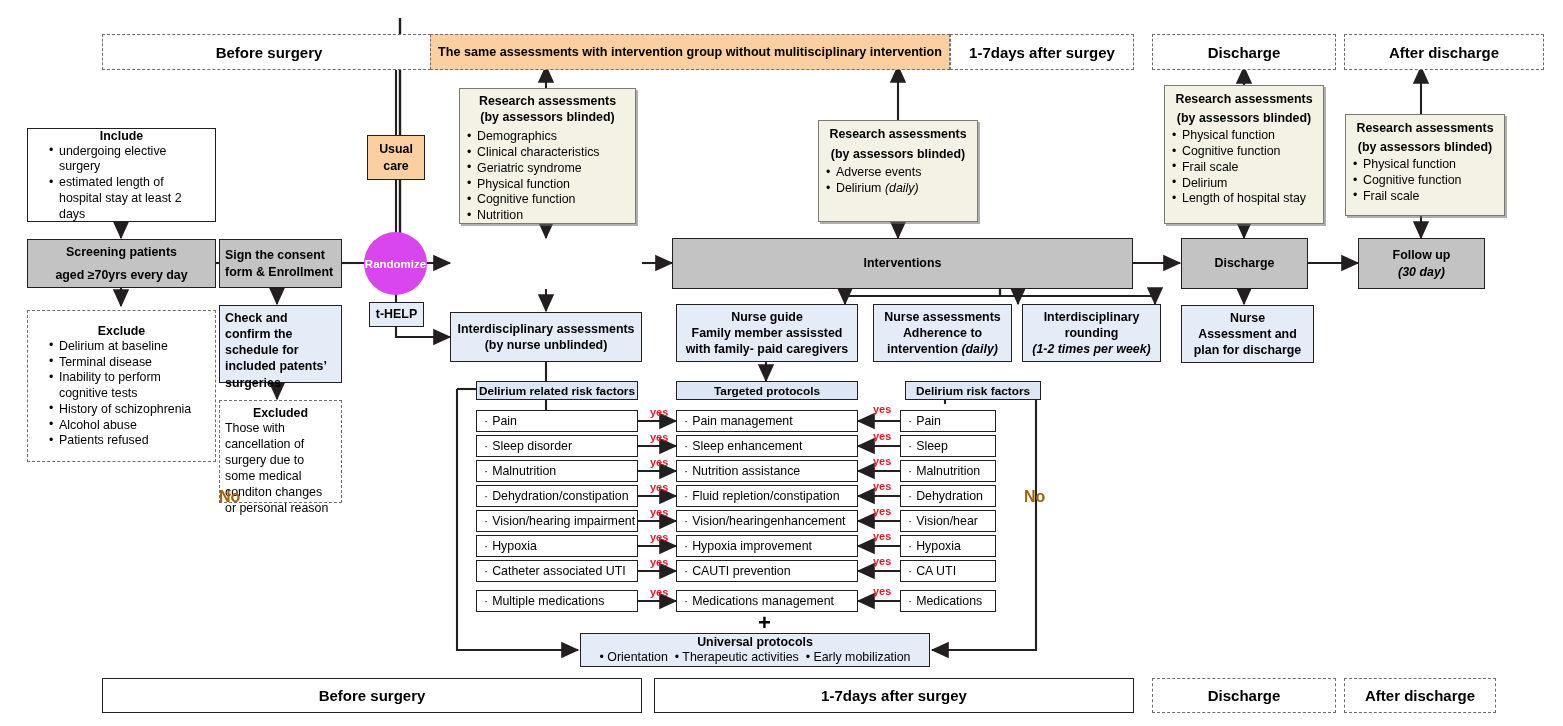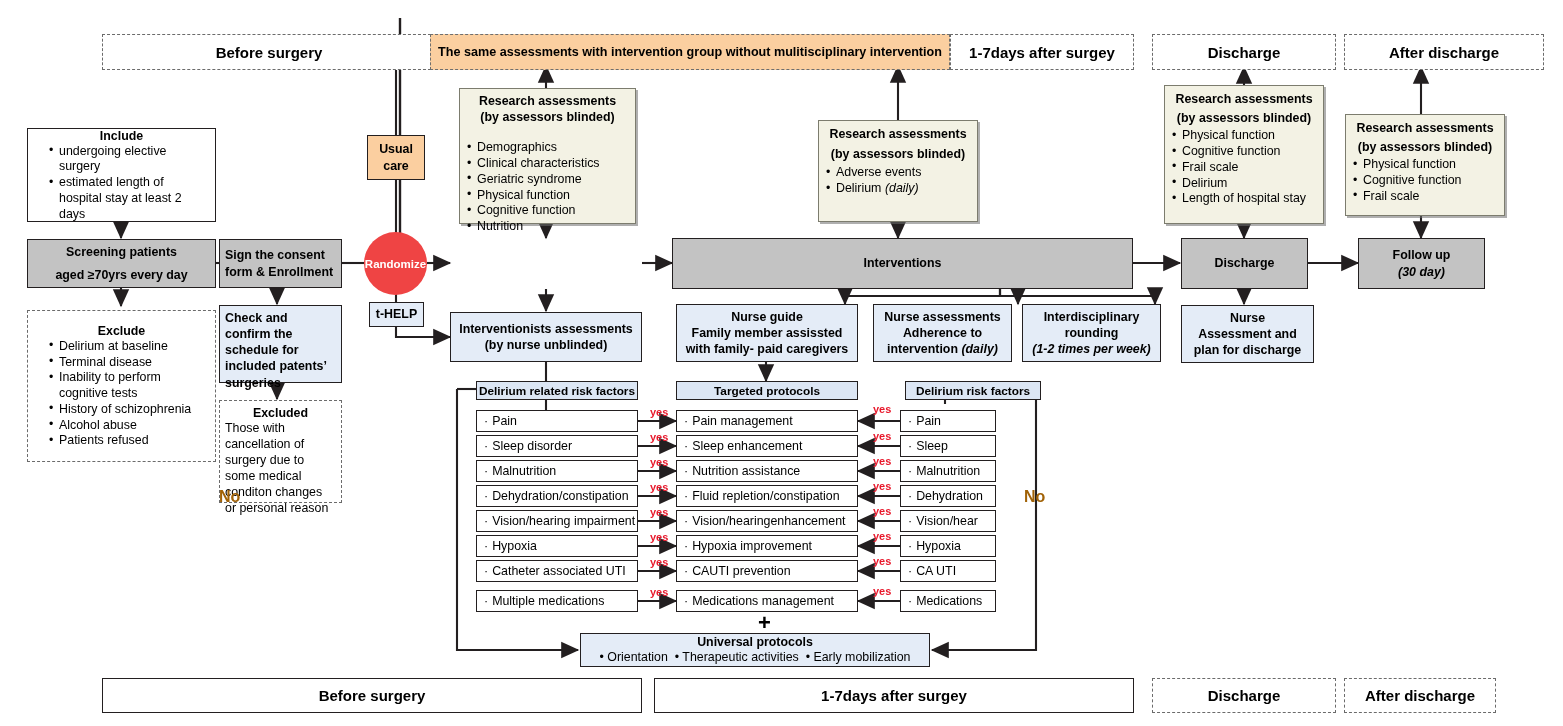--- a/index.html
+++ b/index.html
@@ -35,21 +35,21 @@
   ul.bl li:before{content:"\2022";position:absolute;left:1px;top:-0.5px;}
 
   .rowbox{position:absolute;box-sizing:border-box;border:1.4px solid #231f20;background:#fff;
           display:flex;align-items:center;font-size:12.4px;padding-left:7px;}
   .rowbox span.dot{margin-right:4px;}
 
   .yes{position:absolute;color:#e8192c;font-weight:bold;font-size:11px;line-height:1;}
   .nolab{position:absolute;color:#a16207;font-weight:bold;font-size:16px;line-height:1;}
   .plus{position:absolute;font-weight:bold;font-size:22px;line-height:1;color:#000;}
 
-  .circ{position:absolute;border-radius:50%;background:#ef4444;color:#fff;
+  .circ{position:absolute;border-radius:50%;background:#d946ef;color:#fff;
         display:flex;align-items:center;justify-content:center;
         font-size:11.5px;font-weight:bold;}
 </style>
 </head>
 <body>
 
 <div id="stage">
 
   <svg id="wires" viewBox="0 0 1563 726">
     <defs>
@@ -215,21 +215,21 @@
     <div class="t12b">care</div>
   </div>
 
   <div class="bx blue ctr" style="left:369px;top:302px;width:55px;height:25px;">
     <div class="t12b">t-HELP</div>
   </div>
 
   <div class="bx cream shadow" style="left:459px;top:88px;width:177px;height:136px;padding:4px 6px;justify-content:flex-start;">
     <div class="t12b ctr">Research assessments</div>
     <div class="t12b ctr">(by assessors blinded)</div>
-    <ul class="bl t12" style="margin-top:15px">
+    <ul class="bl t12" style="margin-top:4px">
       <li>Demographics</li>
       <li>Clinical characteristics</li>
       <li>Geriatric syndrome</li>
       <li>Physical function</li>
       <li>Cognitive  function</li>
       <li>Nutrition</li>
     </ul>
   </div>
 
   <div class="bx cream shadow" style="left:818px;top:120px;width:160px;height:102px;padding:5px 6px;justify-content:flex-start;">
@@ -268,21 +268,21 @@
   </div>
   <div class="bx gray ctr" style="left:1181px;top:238px;width:127px;height:51px;">
     <div class="t12b">Discharge</div>
   </div>
   <div class="bx gray ctr" style="left:1358px;top:238px;width:127px;height:51px;">
     <div class="t12b">Follow up</div>
     <div class="t12b it">(30 day)</div>
   </div>
 
   <div class="bx blue ctr" style="left:450px;top:312px;width:192px;height:50px;">
-    <div class="t12b">Interventionists assessments</div>
+    <div class="t12b">Interdisciplinary assessments</div>
     <div class="t12b">(by nurse unblinded)</div>
   </div>
 
   <div class="bx blue ctr" style="left:873px;top:304px;width:139px;height:58px;">
     <div class="t12b">Nurse assessments</div>
     <div class="t12b">Adherence to</div>
     <div class="t12b">intervention <span class="it">(daily)</span></div>
   </div>
 
   <div class="bx blue ctr" style="left:676px;top:304px;width:182px;height:58px;">

